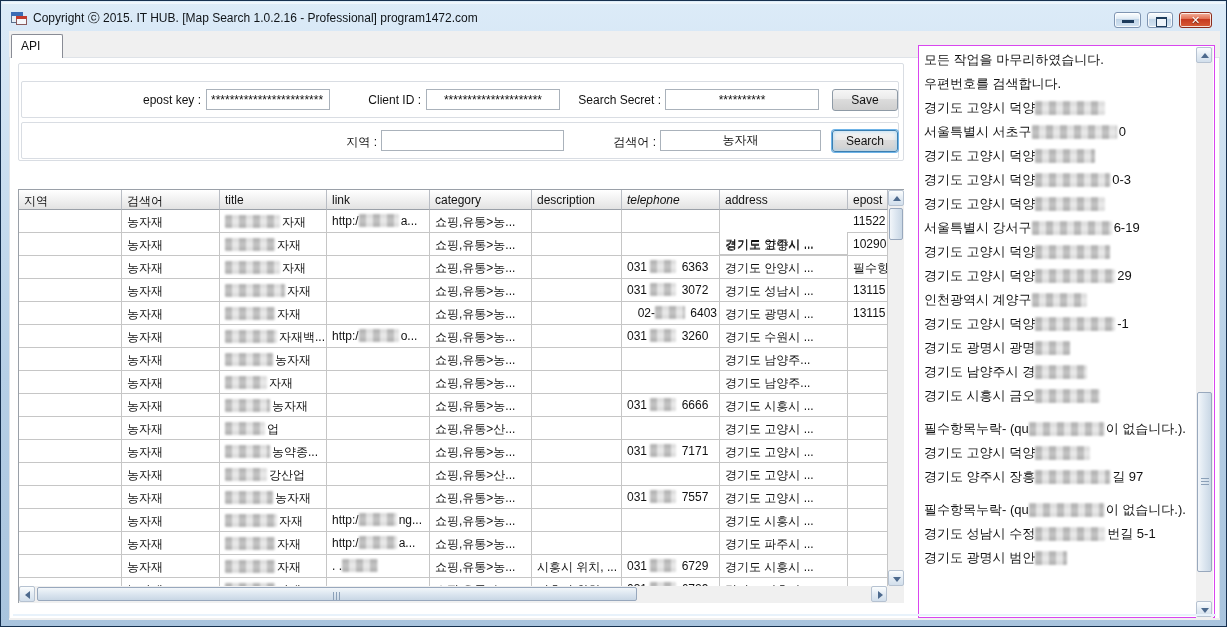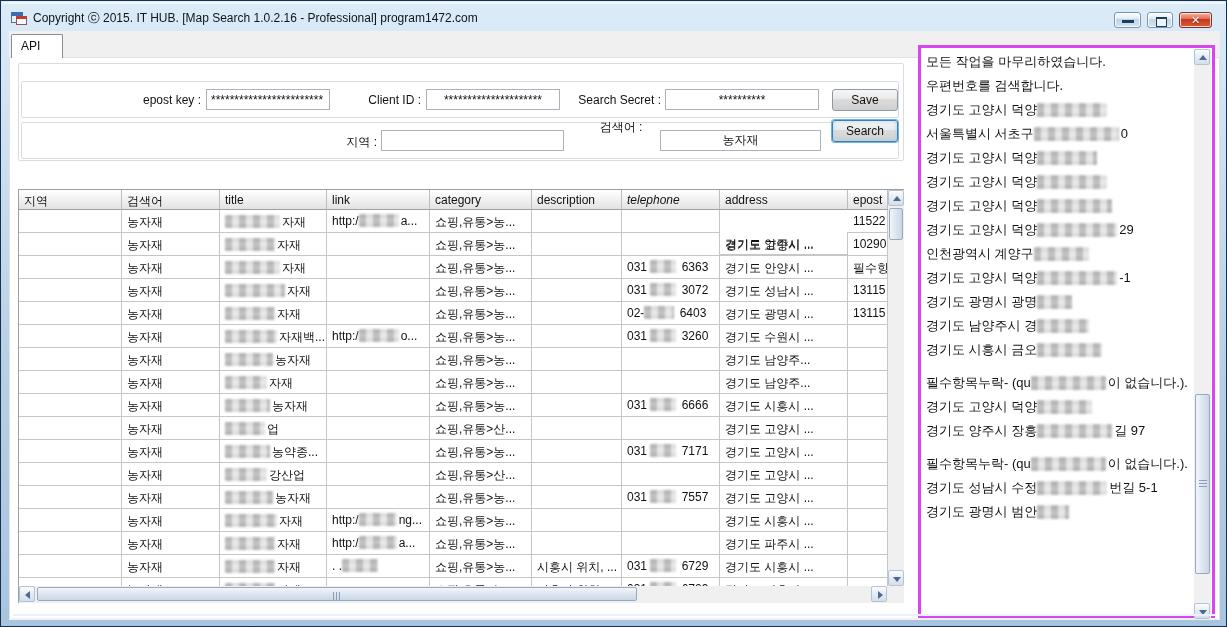--- a/index.html
+++ b/index.html
@@ -85,21 +85,21 @@
     background:linear-gradient(90deg,#f2f6fa,#dce6f0 50%,#c9d7e5); }
   .sb-thumb.h { background:linear-gradient(#f2f6fa,#dce6f0 50%,#c9d7e5); }
   .grip-v { position:absolute; left:3px; top:50%; margin-top:-4px; width:8px; height:8px;
     background:repeating-linear-gradient(#8ba0b8 0 1px, transparent 1px 3px); }
   .grip-h { position:absolute; top:4px; left:50%; margin-left:-4px; height:8px; width:8px;
     background:repeating-linear-gradient(90deg,#8ba0b8 0 1px, transparent 1px 3px); }
   .sb-corner { position:absolute; background:#f0f0f0; }
 
   
   .logpanel { position:absolute; left:909px; top:14px; width:297px; height:573px;
-    border:3px solid #d946ef; background:#fff; }
+    border:1px solid #d946ef; background:#fff; }
   .logitems { position:absolute; left:1px; top:1px; width:277px; height:569px; overflow:hidden; }
   .logitem { height:24px; font-size:13px; color:#111; padding:4px 0 0 4px; white-space:nowrap; overflow:hidden; }
   .logitem.gap { margin-top:9px; }
   .logitem.selected { background:#2f80e8; color:#fff; }
   .logitem .rd { height:14px; }
 </style>
 </head>
 <body>
 
 <div class="frame">
@@ -131,23 +131,23 @@
     <div class="lbl" style="left:82px; top:62px; width:110px;">epost key :</div>
     <input class="tin" style="left: 197px; top: 58px; width: 124px;" value="************************">
     <div class="lbl" style="left:322px; top:62px; width:90px;">Client ID :</div>
     <input class="tin ctr" style="left: 417px; top: 58px; width: 134px;" value="*********************">
     <div class="lbl" style="left:547px; top:62px; width:105px;">Search Secret :</div>
     <input class="tin ctr" style="left: 656px; top: 58px; width: 154px;" value="**********">
     <div class="btn" style="left:823px; top:58px; width:66px;">Save</div>
 
     <div class="lbl" style="left:308px; top:103px; width:60px;">지역 :</div>
     <input class="tin" style="left: 372px; top: 99px; width: 183px;" value="">
-    <div class="lbl" style="left:577px; top:88px; width:70px;text-align:center;">검색어 :</div>
+    <div class="lbl" style="left:577px; top:103px; width:70px;">검색어 :</div>
     <input class="tin ctr" style="left: 651px; top: 99px; width: 161px;" value="농자재">
-    <div class="btn focus" style="left:823px; top:89px; width:66px;">Search</div>
+    <div class="btn focus" style="left:823px; top:99px; width:66px;">Search</div>
 
     <div class="grid">
       <div class="ghead" id="ghead">
           <div class="hcell" style="width: 103px;">지역</div>
           <div class="hcell" style="width: 98px;">검색어</div>
           <div class="hcell" style="width: 107px;">title</div>
           <div class="hcell" style="width: 103px;">link</div>
           <div class="hcell" style="width: 102px;">category</div>
           <div class="hcell" style="width: 90px;">description</div>
           <div class="hcell" style="width: 98px; font-style: italic;">telephone</div>
@@ -199,21 +199,21 @@
             <div class="gcell" style="width: 128px;">경기도 성남시 ...</div>
             <div class="gcell" style="width: 40px;">13115</div>
           </div>
           <div class="grow">
             <div class="gcell" style="width: 103px;"></div>
             <div class="gcell" style="width: 98px;">농자재</div>
             <div class="gcell" style="width: 107px;"><span class="rd" style="width: 50px;"></span>자재</div>
             <div class="gcell" style="width: 103px;"></div>
             <div class="gcell" style="width: 102px;">쇼핑,유통&gt;농...</div>
             <div class="gcell" style="width: 90px;"></div>
-            <div class="gcell" style="width: 98px;">02-<span class="rd" style="width: 30px;"></span> 6403</div>
+            <div class="gcell" style="width: 98px; text-align: right;">02-<span class="rd" style="width: 30px;"></span> 6403</div>
             <div class="gcell" style="width: 128px;">경기도 광명시 ...</div>
             <div class="gcell" style="width: 40px;">13115</div>
           </div>
           <div class="grow">
             <div class="gcell" style="width: 103px;"></div>
             <div class="gcell" style="width: 98px;">농자재</div>
             <div class="gcell" style="width: 107px;"><span class="rd" style="width: 52px;"></span>자재백...</div>
             <div class="gcell" style="width: 103px;">http:/<span class="rd" style="width: 40px;"></span>o...</div>
             <div class="gcell" style="width: 102px;">쇼핑,유통&gt;농...</div>
             <div class="gcell" style="width: 90px;"></div>
@@ -368,21 +368,23 @@
       <div class="sb-corner" style="left:869px; top:396px; width:16px; height:17px;"></div>
     </div>
 
     <div class="logpanel">
       <div class="logitems" id="logitems">
           <div class="logitem">모든 작업을 마무리하였습니다.</div>
           <div class="logitem">우편번호를 검색합니다.</div>
           <div class="logitem">경기도 고양시 덕양<span class="rd" style="width: 70px;"></span></div>
           <div class="logitem">서울특별시 서초구<span class="rd" style="width: 85px;"></span>0</div>
           <div class="logitem">경기도 고양시 덕양<span class="rd" style="width: 60px;"></span></div>
+          <div class="logitem">경기도 고양시 덕양<span class="rd" style="width: 75px;"></span>0-3</div>
           <div class="logitem">경기도 고양시 덕양<span class="rd" style="width: 70px;"></span></div>
+          <div class="logitem">서울특별시 강서구<span class="rd" style="width: 80px;"></span>6-19</div>
           <div class="logitem">경기도 고양시 덕양<span class="rd" style="width: 75px;"></span></div>
           <div class="logitem">경기도 고양시 덕양<span class="rd" style="width: 80px;"></span>29</div>
           <div class="logitem">인천광역시 계양구<span class="rd" style="width: 55px;"></span></div>
           <div class="logitem">경기도 고양시 덕양<span class="rd" style="width: 80px;"></span>-1</div>
           <div class="logitem">경기도 광명시 광명<span class="rd" style="width: 35px;"></span></div>
           <div class="logitem">경기도 남양주시 경<span class="rd" style="width: 52px;"></span></div>
           <div class="logitem">경기도 시흥시 금오<span class="rd" style="width: 65px;"></span></div>
           <div class="logitem gap">필수항목누락- (qu<span class="rd" style="width: 75px;"></span>이 없습니다.).</div>
           <div class="logitem">경기도 고양시 덕양<span class="rd" style="width: 55px;"></span></div>
           <div class="logitem">경기도 양주시 장흥<span class="rd" style="width: 75px;"></span>길 97</div>

